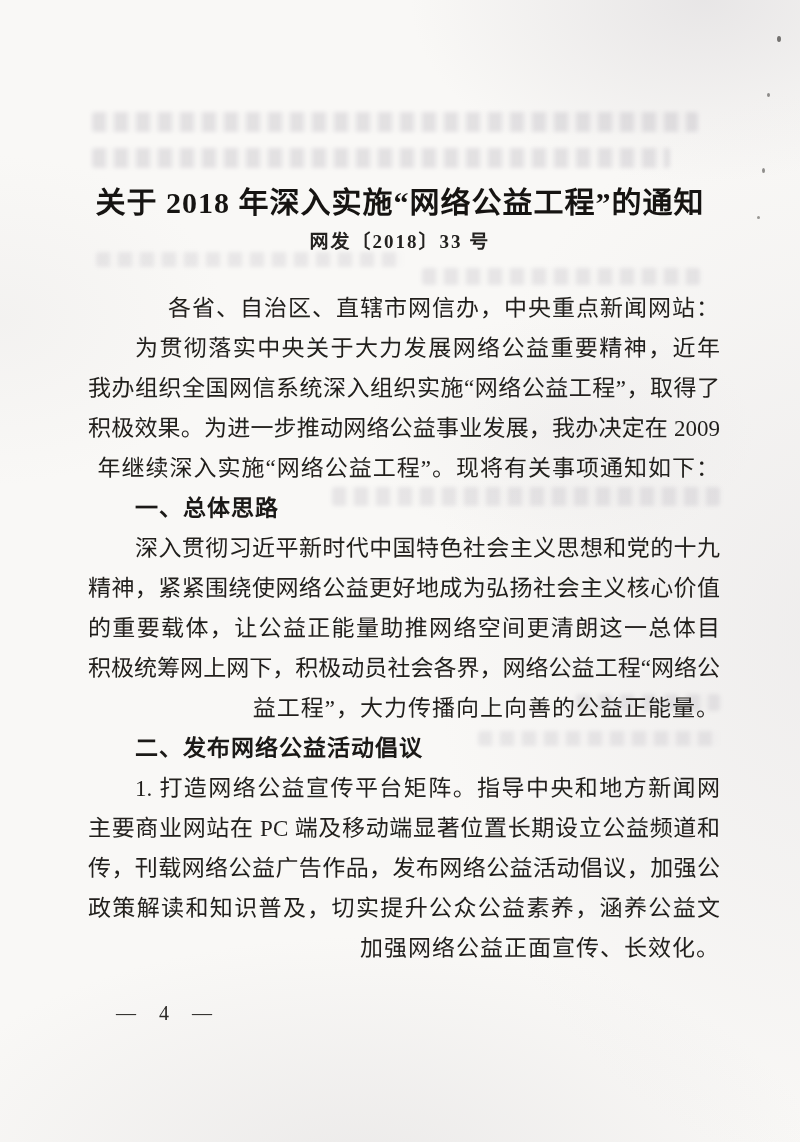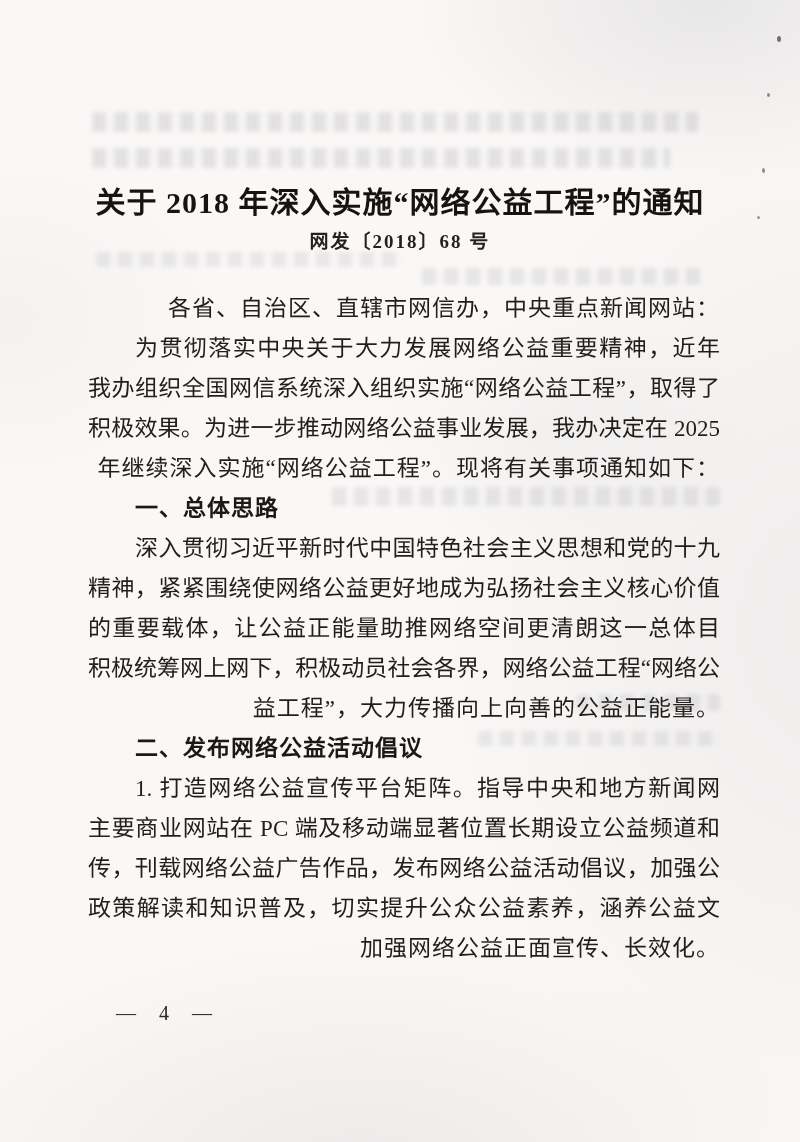--- a/index.html
+++ b/index.html
@@ -96,28 +96,28 @@
 
 <div class="speck speck-1"></div>
 <div class="speck speck-2"></div>
 <div class="speck speck-3"></div>
 <div class="speck speck-4"></div>
 <div class="speck speck-5"></div>
 
 <div class="content">
   <div class="doc-title">关于 2018 年深入实施“网络公益工程”的通知</div>
 
-  <div class="doc-number">网发〔2018〕68 号</div>
+  <div class="doc-number">网发〔2018〕33 号</div>
 
   <div class="doc-text">
 
   <div class="line line-salutation"><span>各省、自治区、直辖市网信办，中央重点新闻网站：</span></div>
       <div class="line line-first"><span>为贯彻落实中央关于大力发展网络公益重要精神，近年来，</span></div>
       <div class="line line-full"><span>我办组织全国网信系统深入组织实施“网络公益工程”，取得了</span></div>
-      <div class="line line-full"><span>积极效果。为进一步推动网络公益事业发展，我办决定在 2025</span></div>
+      <div class="line line-full"><span>积极效果。为进一步推动网络公益事业发展，我办决定在 2009</span></div>
       <div class="line line-end"><span>年继续深入实施“网络公益工程”。现将有关事项通知如下：</span></div>
       <div class="line line-heading"><span>一、总体思路</span></div>
       <div class="line line-first"><span>深入贯彻习近平新时代中国特色社会主义思想和党的十九大</span></div>
       <div class="line line-full"><span>精神，紧紧围绕使网络公益更好地成为弘扬社会主义核心价值观</span></div>
       <div class="line line-full"><span>的重要载体，让公益正能量助推网络空间更清朗这一总体目标，</span></div>
       <div class="line line-full"><span>积极统筹网上网下，积极动员社会各界，网络公益工程“网络公</span></div>
       <div class="line line-end"><span>益工程”，大力传播向上向善的公益正能量。</span></div>
       <div class="line line-heading"><span>二、发布网络公益活动倡议</span></div>
       <div class="line line-first"><span>1. 打造网络公益宣传平台矩阵。指导中央和地方新闻网站、</span></div>
       <div class="line line-full"><span>主要商业网站在 PC 端及移动端显著位置长期设立公益频道和专</span></div>

